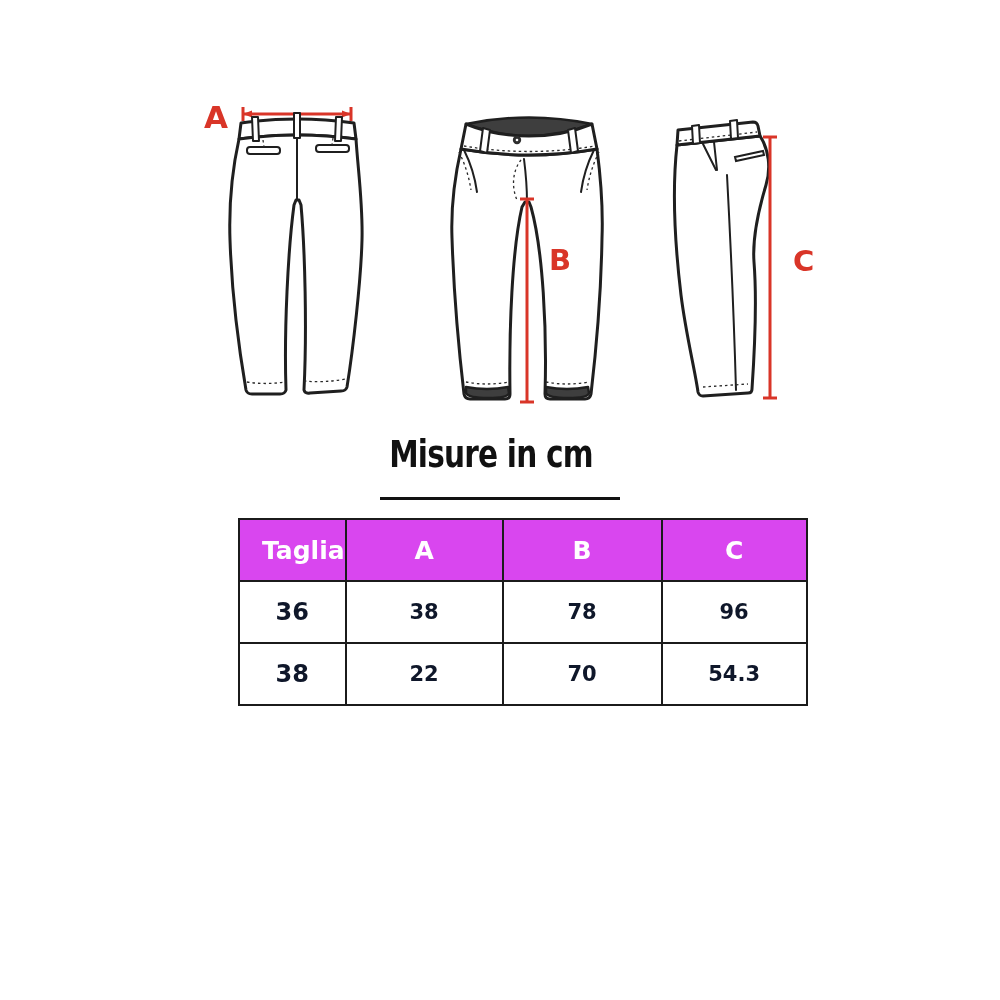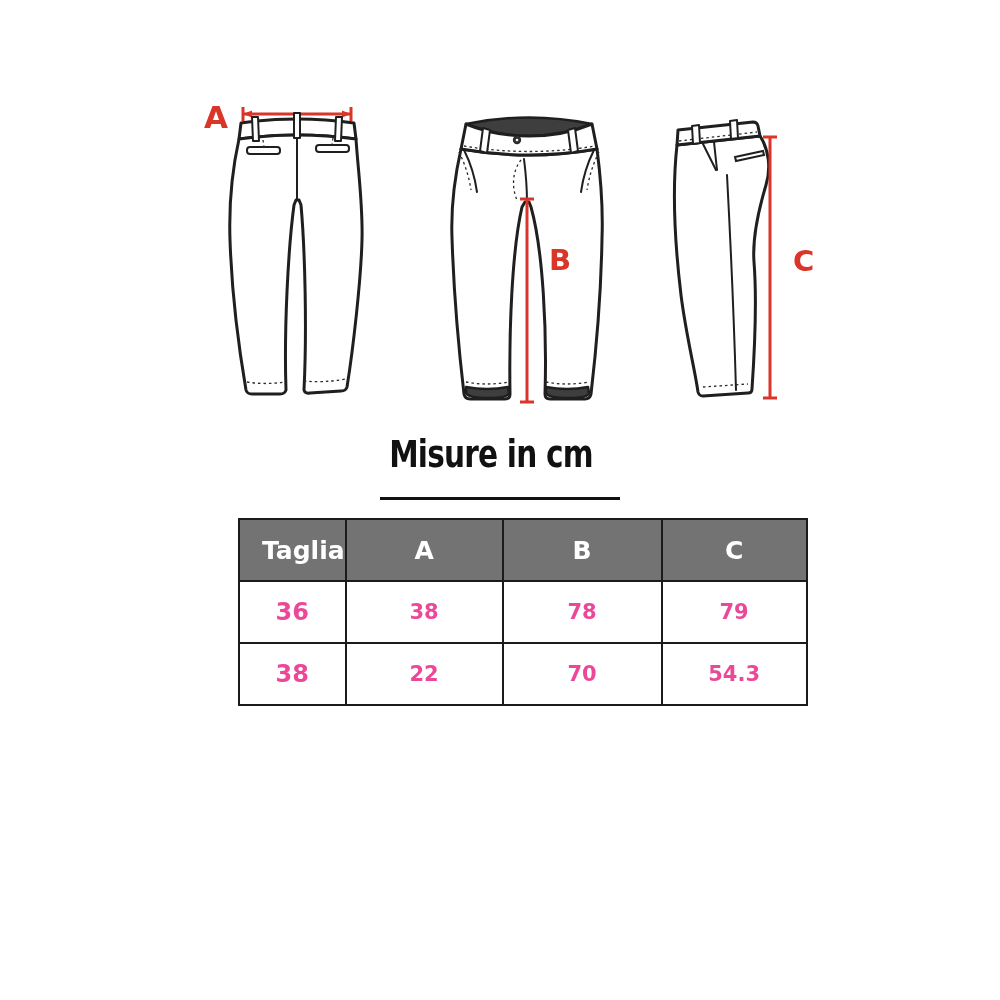--- a/index.html
+++ b/index.html
@@ -21,28 +21,28 @@
     transform:scaleX(.8);transform-origin:50% 50%;line-height:1;white-space:nowrap;
     font-family:"DejaVu Sans","Liberation Sans",sans-serif;
   }
   .title-underline{position:absolute;left:380px;top:497px;width:240px;height:3px;background:#111;}
   table.size-table{
     position:absolute;left:238px;top:518px;border-collapse:collapse;table-layout:fixed;
   }
   .size-table th,.size-table td{border:2px solid #1b1b1b;padding:0;}
   .size-table thead tr{height:62px;}
   .size-table thead th{
-    background:#737373;color:#ffffff;font-size:25px;font-weight:bold;text-align:center;
+    background:#d946ef;color:#ffffff;font-size:25px;font-weight:bold;text-align:center;
     font-family:"DejaVu Sans","Liberation Sans",sans-serif;
     margin-top:8px;
   }
   .size-table thead th.col-taglia{text-align:left;padding-left:22px;}
   .size-table tbody tr{height:62px;background:#ffffff;}
   .size-table td{
-    text-align:center;font-weight:bold;font-size:21px;color:#ec4899;
+    text-align:center;font-weight:bold;font-size:21px;color:#0f172a;
     font-family:"DejaVu Sans","Liberation Sans",sans-serif;
   }
   .size-table td.size-cell{font-size:24px;}
   .w-taglia{width:101px;}.w-a{width:157px;}.w-b{width:159px;}.w-c{width:145px;}
   .outline-fill{fill:#ffffff;stroke:#1f1f1f;stroke-width:3;stroke-linejoin:round;}
   .detail{fill:none;stroke:#1f1f1f;stroke-width:2;stroke-linecap:round;}
   .dotted{fill:none;stroke:#2a2a2a;stroke-width:1.3;stroke-dasharray:2.5 3;}
   .darkfill{fill:#3e3e3e;stroke:#1f1f1f;stroke-width:2.5;stroke-linejoin:round;}
   .loop{fill:#ffffff;stroke:#1f1f1f;stroke-width:2;stroke-linejoin:round;}
   .red{stroke:#d93528;stroke-width:3;fill:none;}
@@ -195,21 +195,21 @@
         <th>A</th>
         <th>B</th>
         <th>C</th>
       </tr>
     </thead>
     <tbody>
       <tr>
         <td class="size-cell">36</td>
         <td>38</td>
         <td>78</td>
-        <td>79</td>
+        <td>96</td>
       </tr>
       <tr>
         <td class="size-cell">38</td>
         <td>22</td>
         <td>70</td>
         <td>54.3</td>
       </tr>
     </tbody>
   </table>
 

